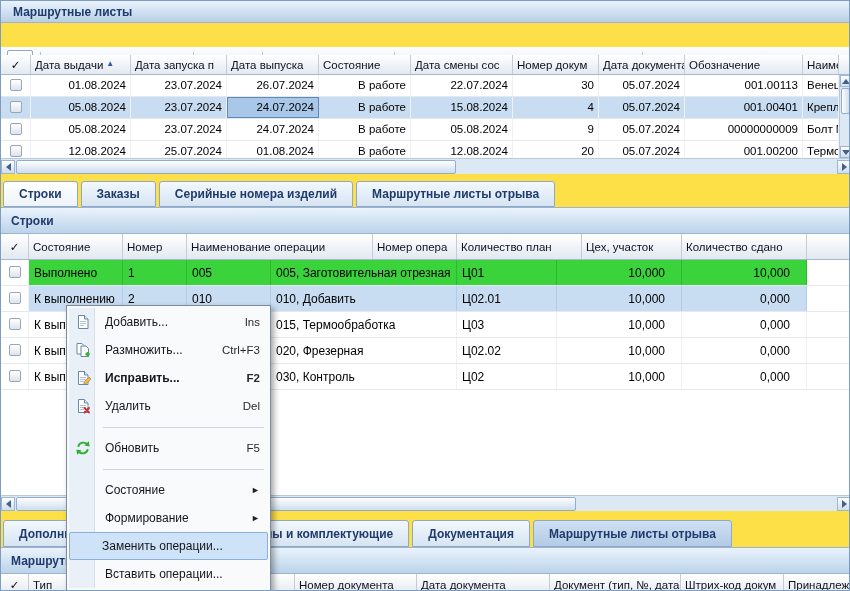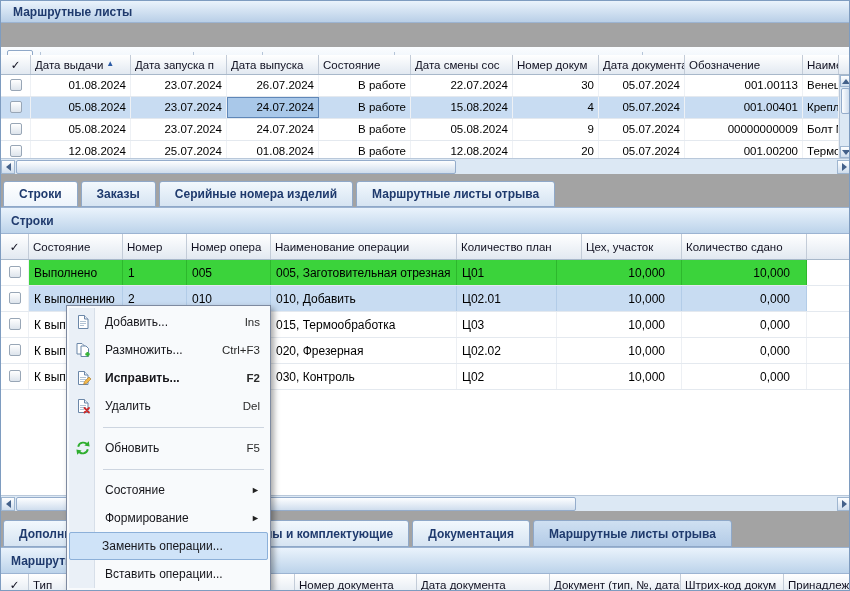--- a/index.html
+++ b/index.html
@@ -1,18 +1,18 @@
 <!DOCTYPE html>
 <html><head>
 <meta charset="utf-8">
 <style>
   * { margin:0; padding:0; box-sizing:border-box; }
   html,body { background:#eef2f7; }
   body { font-family:"Liberation Sans", sans-serif; }
-  .window { position:relative; width:850px; height:591px; overflow:hidden; background:#a3a3a3;
+  .window { position:relative; width:850px; height:591px; overflow:hidden; background:#fde047;
             border:1px solid #7e9cc0; font-size:12px; color:#000; }
 
   
   .titlebar { position:absolute; left:0; top:0; width:100%; height:22px;
               background:linear-gradient(#eaf3fc,#b9cfe7); border-bottom:1px solid #9cb4d2;
               display:flex; align-items:center; padding-left:12px;
               color:#1f3a6d; font-weight:bold; font-size:12px; }
 
   
   .toolbar { position:absolute; left:0; top:22px; width:100%; height:32px;
@@ -409,25 +409,25 @@
     <div class="grid-head">
       <div class="gh lg0 center">
           <span>✓</span>
         </div>
       <div class="gh lg1">
           <span>Состояние</span>
         </div>
       <div class="gh lg2">
           <span>Номер</span>
         </div>
+      <div class="gh lg4">
+          <span>Наименование операции</span>
+        </div>
       <div class="gh lg3">
           <span>Номер опера</span>
-        </div>
-      <div class="gh lg4">
-          <span>Наименование операции</span>
         </div>
       <div class="gh lg6">
           <span>Количество план</span>
         </div>
       <div class="gh lg5">
           <span>Цех, участок</span>
         </div>
       <div class="gh lg7">
           <span>Количество сдано</span>
         </div>

